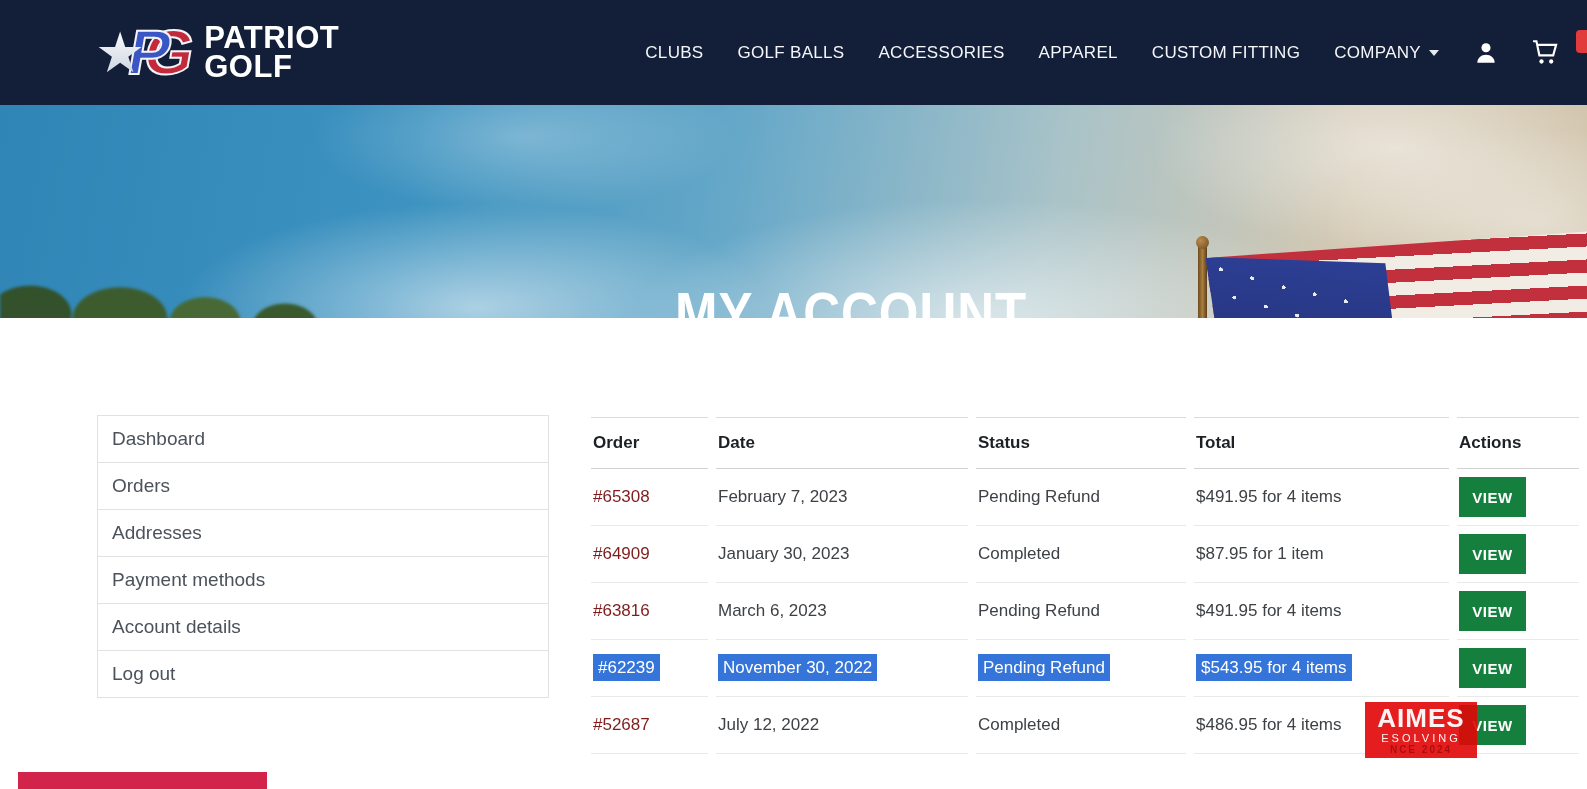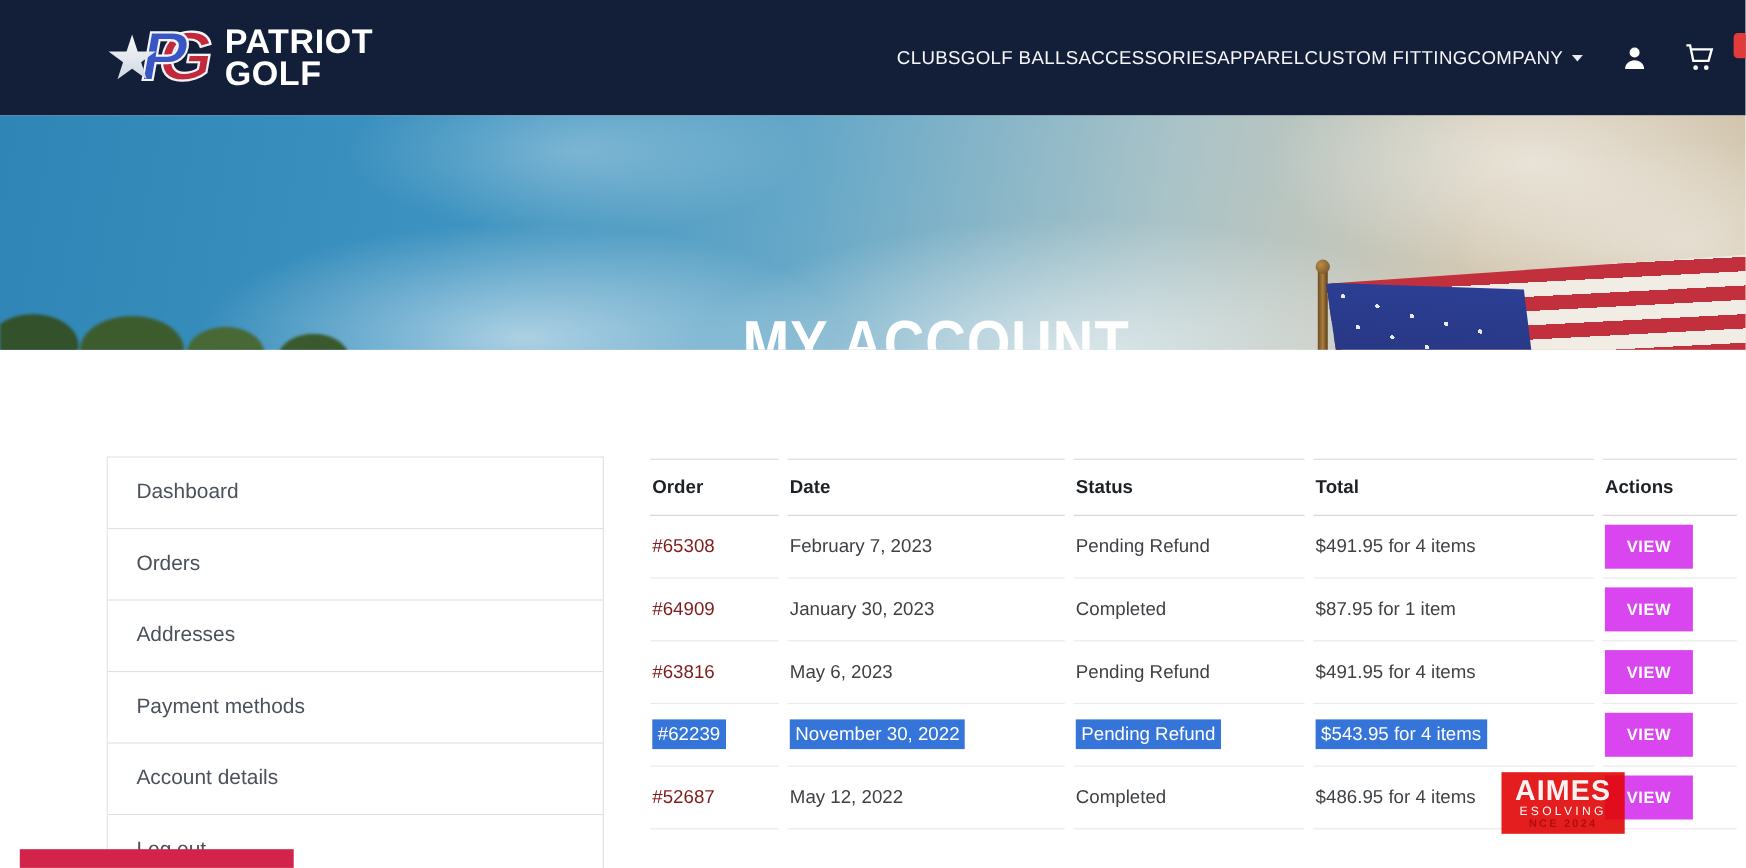--- a/index.html
+++ b/index.html
@@ -12,21 +12,21 @@
             align-items:center; padding:0 26px 0 95px; }
   .logo { display:flex; align-items:center; cursor:pointer; }
   .logo-star { font-size:56px; line-height:1; background:linear-gradient(180deg,#ffffff,#c7d0dd);
                -webkit-background-clip:text; background-clip:text; color:transparent;
                margin-right:-16px; z-index:3; }
   .mono { font-weight:900; font-size:63px; line-height:1; transform:skewX(-10deg); }
   .mono-p { color:#3a55c4; -webkit-text-stroke:2px #f2f4f8; z-index:2; }
   .mono-g { color:#c22a3c; -webkit-text-stroke:2px #f2f4f8; margin-left:-26px; z-index:1; }
   .wordmark { margin-left:10px; color:#fff; font-weight:700; font-size:31px;
               line-height:.93; letter-spacing:.5px; }
-  .nav-menu { margin-left:auto; display:flex; align-items:flex-start; list-style:none; }
+  .nav-menu { margin-left:auto; display:flex; align-items:flex-start; gap:34px; list-style:none; }
   .nav-item { color:#f4f6f9; font-size:17px; font-weight:500; letter-spacing:.3px;
               white-space:nowrap; cursor:pointer; display:flex; align-items:center; gap:8px; }
   .caret { width:0; height:0; border-left:5px solid transparent; border-right:5px solid transparent;
            border-top:6px solid #e8ecf2; display:inline-block; }
   .icon-btn { color:#fff; cursor:pointer; display:flex; align-items:center; }
   .cart-badge { position:absolute; right:-6px; top:30px; width:17px; height:23px;
                 background:#e23b3b; border-radius:4px; }
 
   
   .hero { position:relative; height:213px; overflow:hidden;
@@ -70,36 +70,36 @@
             radial-gradient(circle 2px at 46px 74px, #e8ecf7 97%, transparent),
             radial-gradient(circle 2px at 76px 82px, #e8ecf7 97%, transparent),
             radial-gradient(circle 2px at 106px 88px, #e8ecf7 97%, transparent),
             linear-gradient(182deg,#2c3f94,#27347e);
           transform:skewY(9deg); transform-origin:left top; }
 
   
   .content { position:relative; display:flex; align-items:flex-start;
              padding:97px 0 0 97px; }
   .side-nav { width:452px; flex:none; }
-  .side-item { height:66px; border:1px solid #e2e2e2; margin-top:-1px; background:#fff;
-               display:flex; align-items:center; padding-left:26px;
+  .side-item { height:48px; border:1px solid #e2e2e2; margin-top:-1px; background:#fff;
+               display:flex; align-items:center; padding-left:14px;
                font-size:19px; color:#4b525b; cursor:pointer; }
   .side-item:first-child { margin-top:0; }
 
   .orders-wrap { flex:1; margin-left:34px; margin-top:2px; }
   table.orders { width:100%; border-collapse:separate; border-spacing:8px 0; }
   .orders th { height:52px; text-align:left; vertical-align:middle; font-size:17px;
                font-weight:700; color:#1d2125; border-top:1px solid #dadada;
                border-bottom:1px solid #d2d2d2; padding-left:2px; }
   .orders td { height:57px; vertical-align:middle; font-size:17px; color:#3e4246;
                border-bottom:1px solid #e9e9e9; padding-left:2px; white-space:nowrap; }
   .order-link { color:#7f1d1d; text-decoration:none; cursor:pointer; }
   .hl { background:#3574d8; color:#fff; padding:4px 5px; }
   a.order-link.hl { color:#fff; }
-  .view-btn { display:inline-block; width:80px; height:40px; background:#d946ef; color:#fff;
+  .view-btn { display:inline-block; width:67px; height:40px; background:#15803d; color:#fff;
               border:none; font-family:"Liberation Sans",sans-serif; font-size:15px;
               font-weight:700; letter-spacing:.5px; cursor:pointer; }
 
   
   .partial-bar { position:absolute; left:18px; top:772px; width:249px; height:17px;
                  background:#d2234a; z-index:6; }
   .watermark { position:absolute; left:1365px; top:702px; width:112px; height:56px;
                background:rgba(225,5,5,.9); z-index:5; overflow:visible; text-align:center;
                pointer-events:none; }
   .wm1 { font-size:26px; font-weight:700; color:rgba(255,255,255,.95); letter-spacing:1px;
@@ -212,35 +212,35 @@
             </tr>
             <tr>
               <td><a class="order-link">#64909</a></td>
               <td><span class="">January 30, 2023</span></td>
               <td><span class="">Completed</span></td>
               <td><span class="">$87.95 for 1 item</span></td>
               <td><button class="view-btn">VIEW</button></td>
             </tr>
             <tr>
               <td><a class="order-link">#63816</a></td>
-              <td><span class="">May 6, 2023</span></td>
+              <td><span class="">March 6, 2023</span></td>
               <td><span class="">Pending Refund</span></td>
               <td><span class="">$491.95 for 4 items</span></td>
               <td><button class="view-btn">VIEW</button></td>
             </tr>
             <tr>
               <td><a class="order-link hl">#62239</a></td>
               <td><span class="hl">November 30, 2022</span></td>
               <td><span class="hl">Pending Refund</span></td>
               <td><span class="hl">$543.95 for 4 items</span></td>
               <td><button class="view-btn">VIEW</button></td>
             </tr>
             <tr>
               <td><a class="order-link">#52687</a></td>
-              <td><span class="">May 12, 2022</span></td>
+              <td><span class="">July 12, 2022</span></td>
               <td><span class="">Completed</span></td>
               <td><span class="">$486.95 for 4 items</span></td>
               <td><button class="view-btn">VIEW</button></td>
             </tr>
           </tbody>
       </table>
     </div>
   </div>
 
   <div class="partial-bar"></div>

